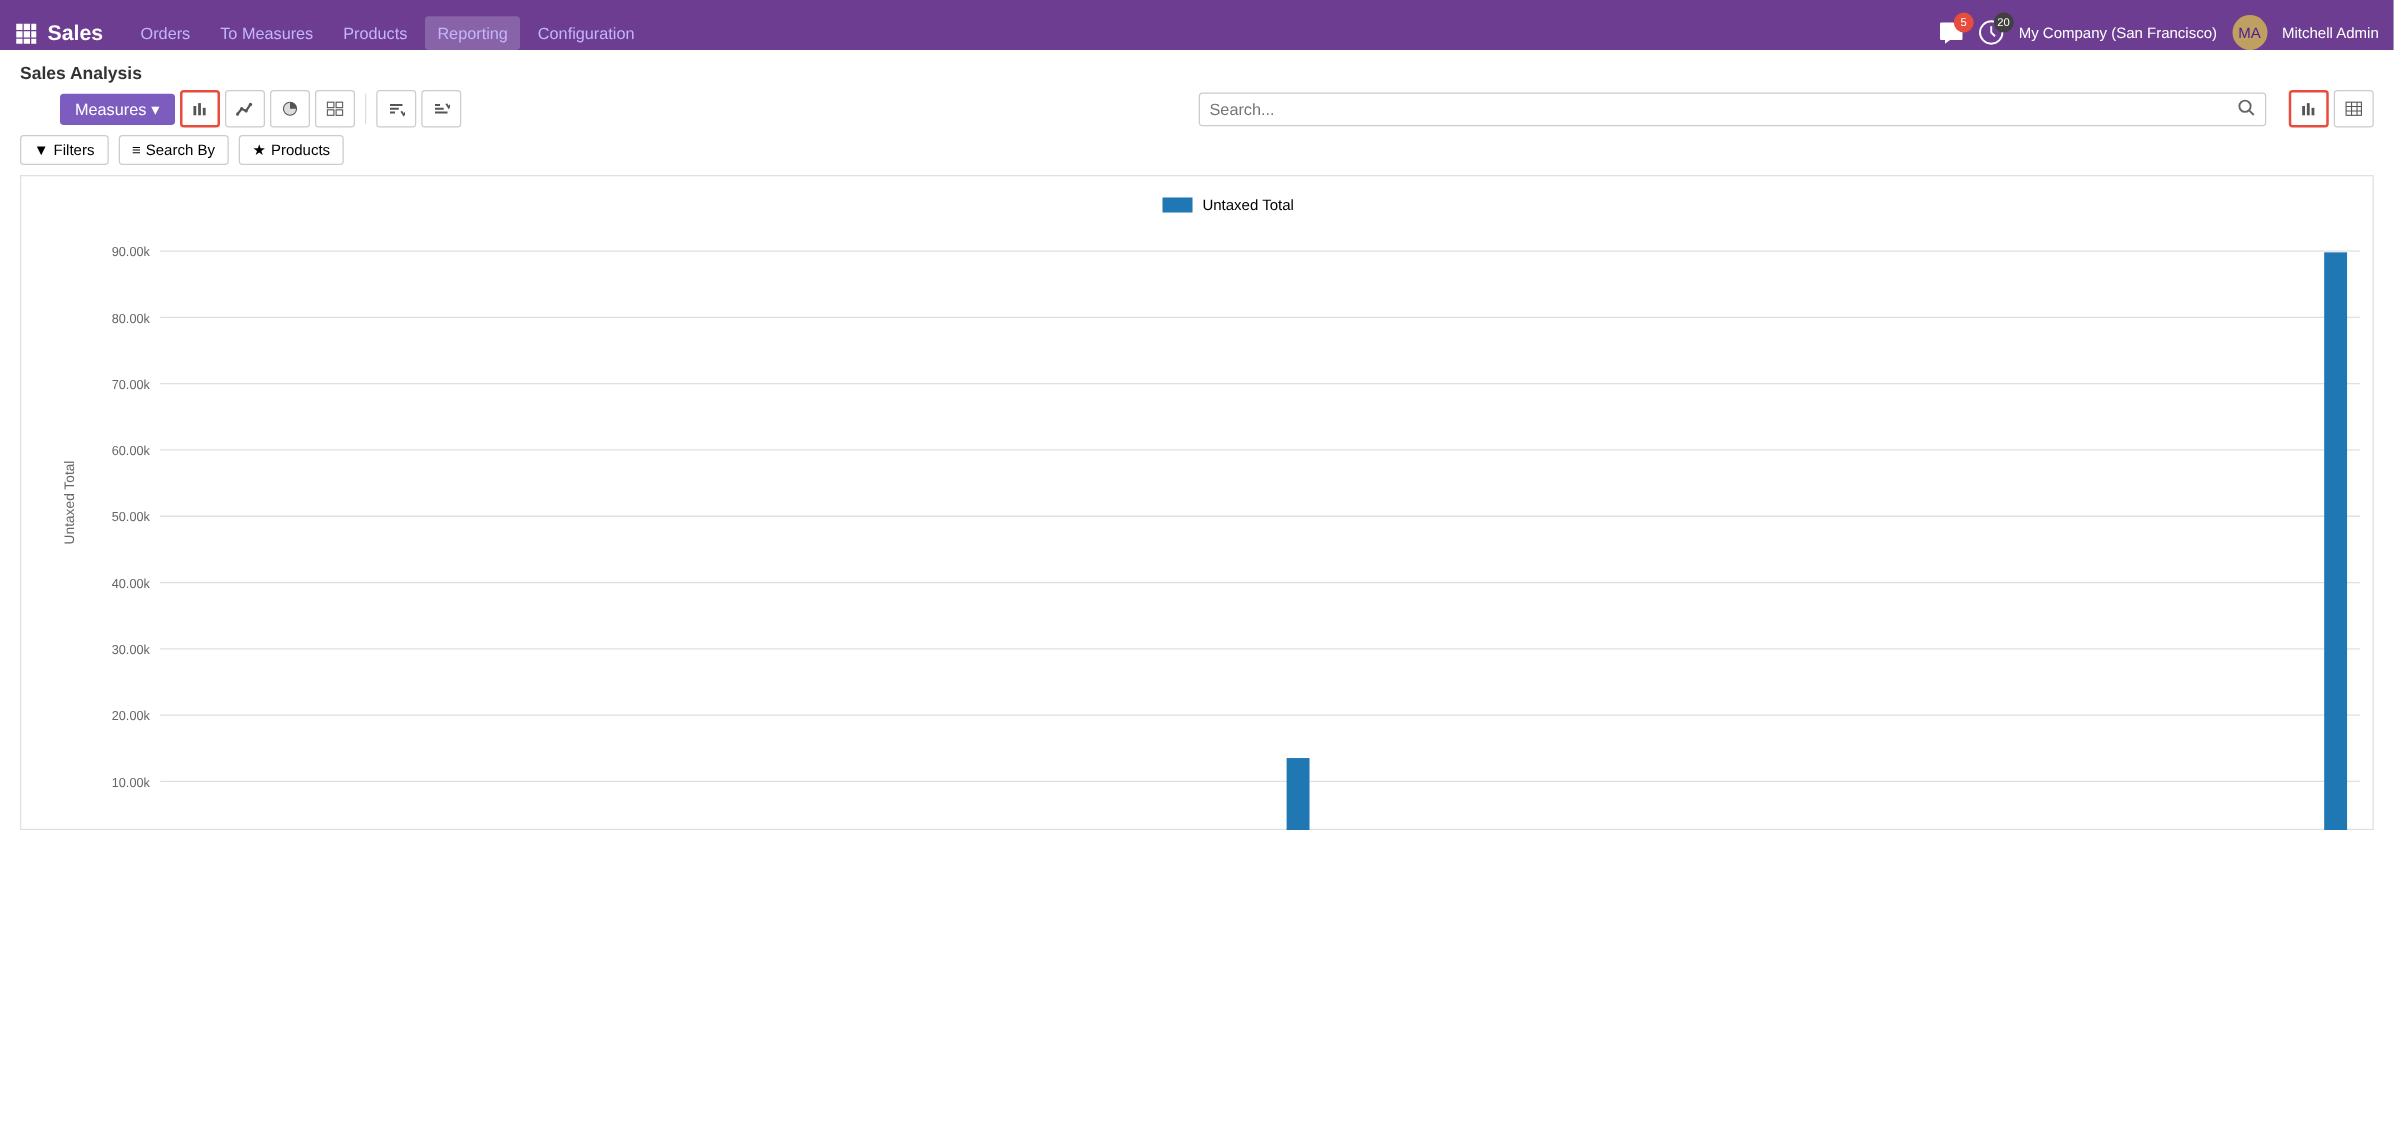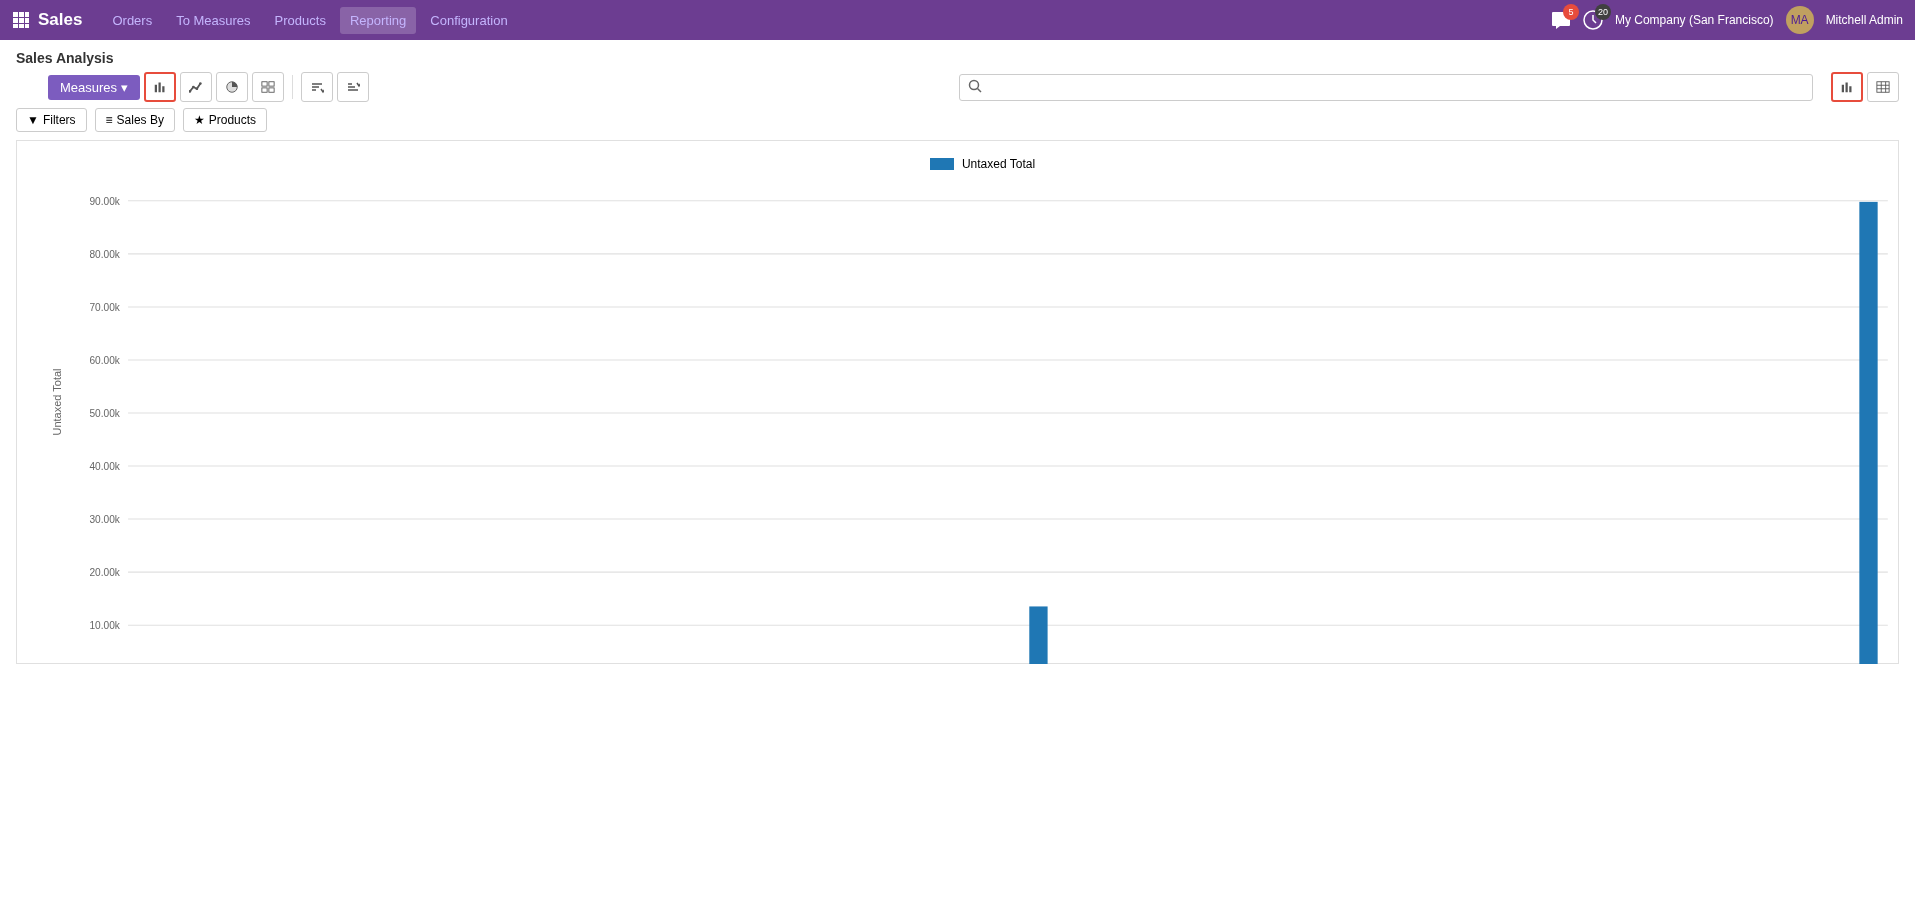--- a/index.html
+++ b/index.html
@@ -3,21 +3,21 @@
   <meta charset="utf-8">
   <style>
     * { box-sizing: border-box; margin: 0; padding: 0; }
     body { font-family: 'Segoe UI', Arial, sans-serif; font-size: 13px; background: #fff; }
 
     
     .topnav {
       background: #6c3d91;
       color: #fff;
       display: flex;
-      align-items: center;
+      align-items: flex-end;
       height: 40px;
       padding: 0 12px;
       gap: 0;
     }
     .topnav-grid { display: flex; align-items: center; gap: 0; flex: 0 0 auto; }
     .topnav-apps { margin-right: 8px; cursor: pointer; display: flex; align-items: center; }
     .topnav-brand { font-size: 17px; font-weight: 600; margin-right: 20px; }
     .topnav-menu { display: flex; gap: 4px; }
     .topnav-menu a {
       color: #c4b5fd; text-decoration: none; padding: 6px 10px;
@@ -194,20 +194,21 @@
       <svg width="14" height="14" viewBox="0 0 14 14">
         <line x1="2" y1="4" x2="6" y2="4" stroke="#555" stroke-width="1.5"></line>
         <line x1="2" y1="7" x2="9" y2="7" stroke="#555" stroke-width="1.5"></line>
         <line x1="2" y1="10" x2="12" y2="10" stroke="#555" stroke-width="1.5"></line>
         <polyline points="11,3 13,6 15,3" stroke="#555" stroke-width="1.5" fill="none"></polyline>
       </svg>
     </button>
   </div>
 
   <div style="flex:1; display:flex; align-items:center; border:1px solid #ccc; border-radius:3px; padding:4px 8px; background:#fff; margin-left: 580px;">
+    <input type="text" style="border: none; outline: none; font-size: 13px; flex: 1 1 0%;" placeholder="Search...">
     <span style="color:#666; cursor:pointer;">
       <svg width="14" height="14" viewBox="0 0 14 14">
         <circle cx="6" cy="6" r="4.5" stroke="#666" stroke-width="1.5" fill="none"></circle>
         <line x1="9.5" y1="9.5" x2="13" y2="13" stroke="#666" stroke-width="1.5"></line>
       </svg>
     </span>
   </div>
 
   <div class="right-view-btns" style="margin-left:8px;">
     <button class="chart-type-btn active">
@@ -229,21 +230,21 @@
   </div>
 </div>
 
 <div class="filter-row">
   <button class="filter-btn">
     <span>▼</span>
     <span>Filters</span>
   </button>
   <button class="filter-btn">
     <span>≡</span>
-    <span>Sales By</span>
+    <span>Search By</span>
   </button>
   <button class="filter-btn">
     <span>★</span>
     <span>Products</span>
   </button>
 </div>
 
 <div class="chart-container">
   
   <div class="chart-legend">

